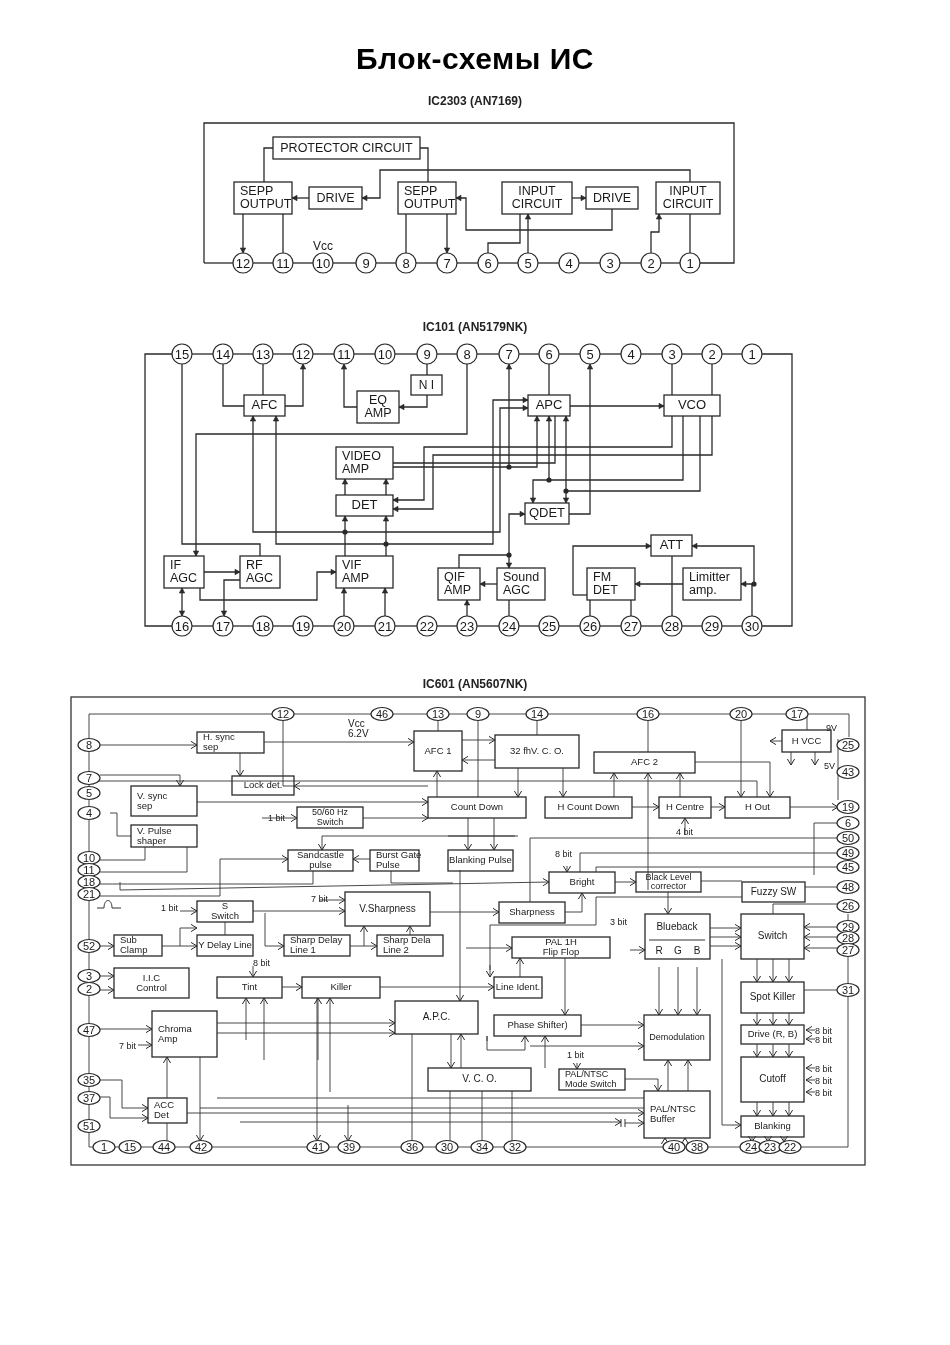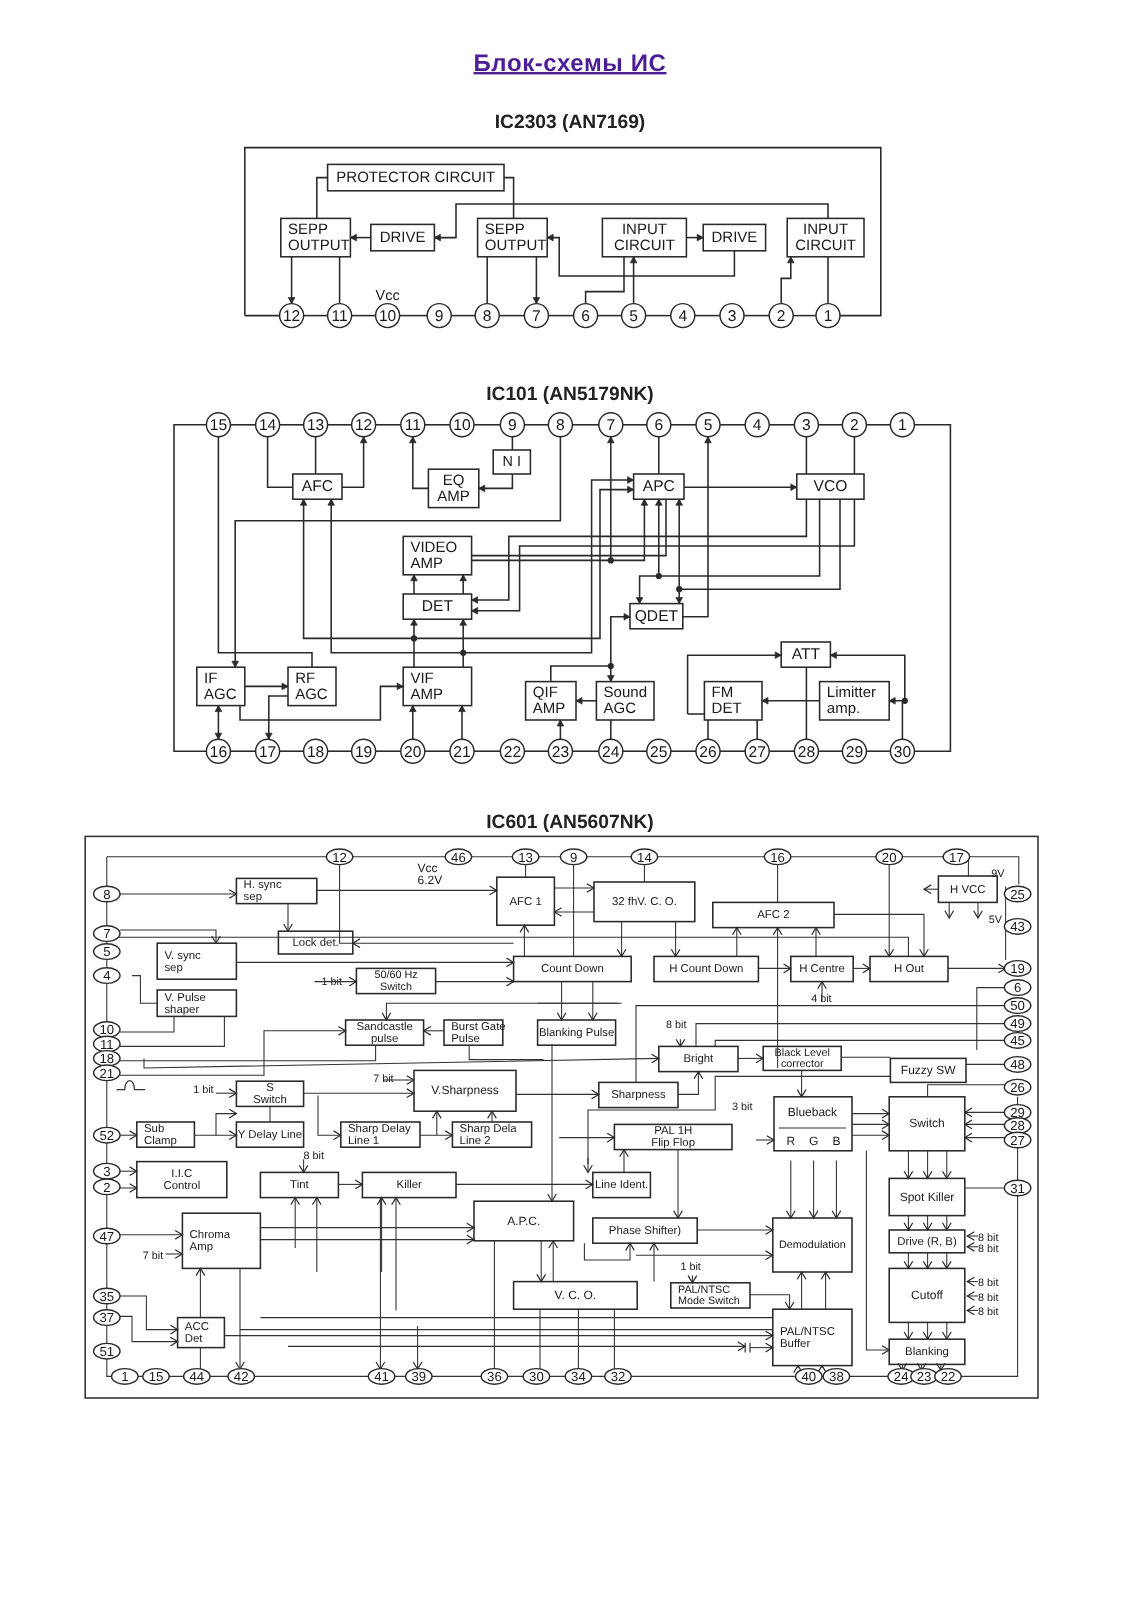--- a/index.html
+++ b/index.html
@@ -1,18 +1,18 @@
 <!DOCTYPE html>
 <html><head>
 <meta charset="utf-8">
 <style>
   html, body { margin:0; padding:0; background:#ffffff; }
   body { width:950px; height:1345px; position:relative; overflow:hidden; font-family:"Liberation Sans", sans-serif; color:#1a1a1a; }
-  .page-title { position:absolute; left:0; width:950px; top:42px; text-align:center; font-size:20px; font-weight:bold; letter-spacing:0.5px; color:#4c1d95;text-decoration:underline; }
-  .diag-title { position:absolute; left:0; width:950px; text-align:center; font-size:16px; font-weight:bold; color:#222; }
+  .page-title { position:absolute; left:0; width:950px; top:42px; text-align:center; font-size:30px; font-weight:bold; letter-spacing:0.5px; color:#000000; }
+  .diag-title { position:absolute; left:0; width:950px; text-align:center; font-size:12px; font-weight:bold; color:#222; }
   svg { position:absolute; left:0; top:0; }
   svg text { font-family:"Liberation Sans", sans-serif; fill:#1a1a1a; }
   .ln { stroke:#2a2a2a; stroke-width:1.3; fill:none; }
   .ln-thin { stroke:#333; stroke-width:0.9; fill:none; }
   .box { stroke:#2a2a2a; stroke-width:1.3; fill:#ffffff; }
   .pin { stroke:#2a2a2a; stroke-width:1.2; fill:#ffffff; }
   .dot { fill:#2a2a2a; }
 </style>
 </head>
 <body>

